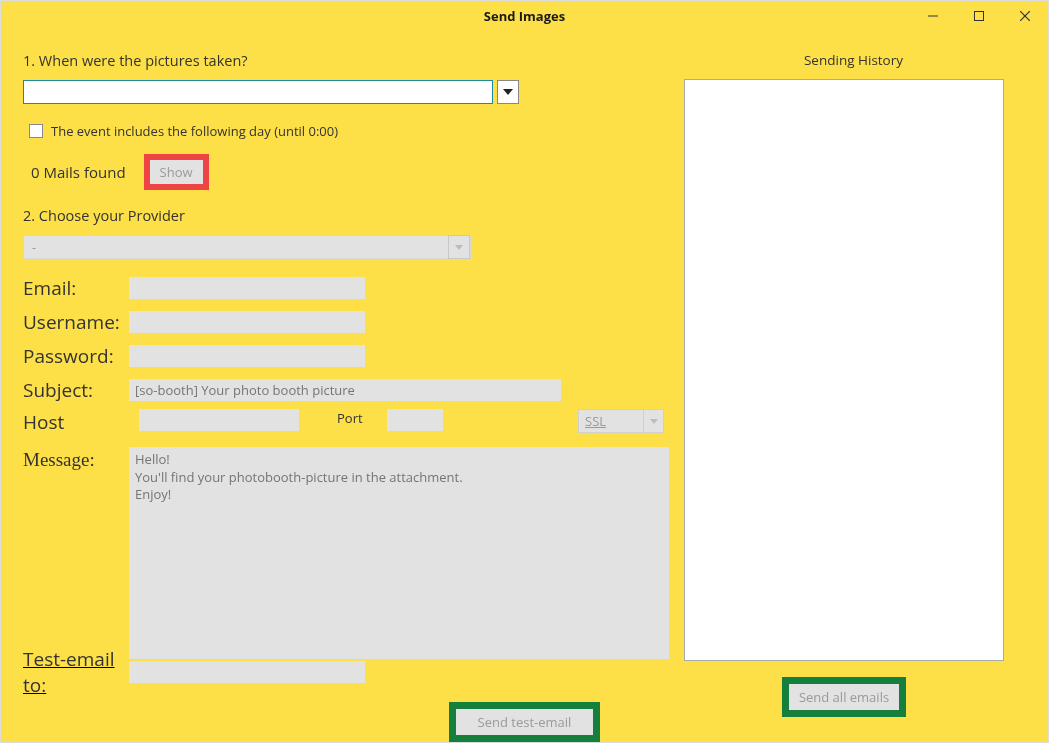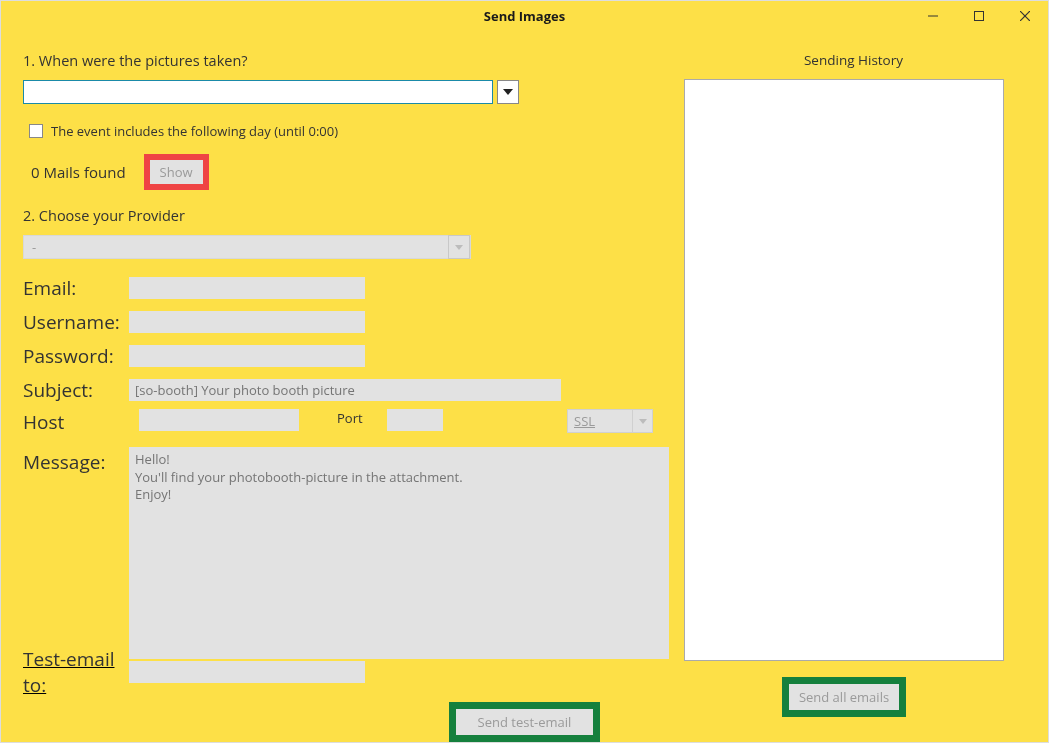--- a/index.html
+++ b/index.html
@@ -215,29 +215,29 @@
           <input class="inp w-432" type="text" placeholder="[so-booth] Your photo booth picture" style="">
         </div>
         <div class="hostport-row">
           <div class="form-label">Host</div>
           <div style="width:10px;"></div>
           <input class="inp w-160" type="text" style="">
           <div style="width:38px;"></div>
           <div style="font-size:13px;color:#333;width:50px;">Port</div>
           <input class="inp w-56" type="text" style="">
           <div style="flex:1"></div>
-          <div class="sel" style="margin-right:16px; width:86px;text-decoration:underline;">
+          <div class="sel" style="margin-right:5px; width:86px;text-decoration:underline;">
             <span>SSL</span>
             <div class="sel-arrow">
                 <div class="tri2"></div>
               </div>
           </div>
         </div>
         <div class="form-row" style="align-items:flex-start; margin-top:4px;">
-          <div class="form-label" style="padding-top:2px;">Message:</div>
+          <div class="form-label" style="padding-top:2px;font-family:Liberation Serif, serif;">Message:</div>
           <textarea class="msg-area" placeholder="Hello!
 You'll find your photobooth-picture in the attachment.
 Enjoy!" style=""></textarea>
         </div>
       </div>
 
     </div>
 
     <div class="right-col">
       <div class="right-title">Sending History</div>

